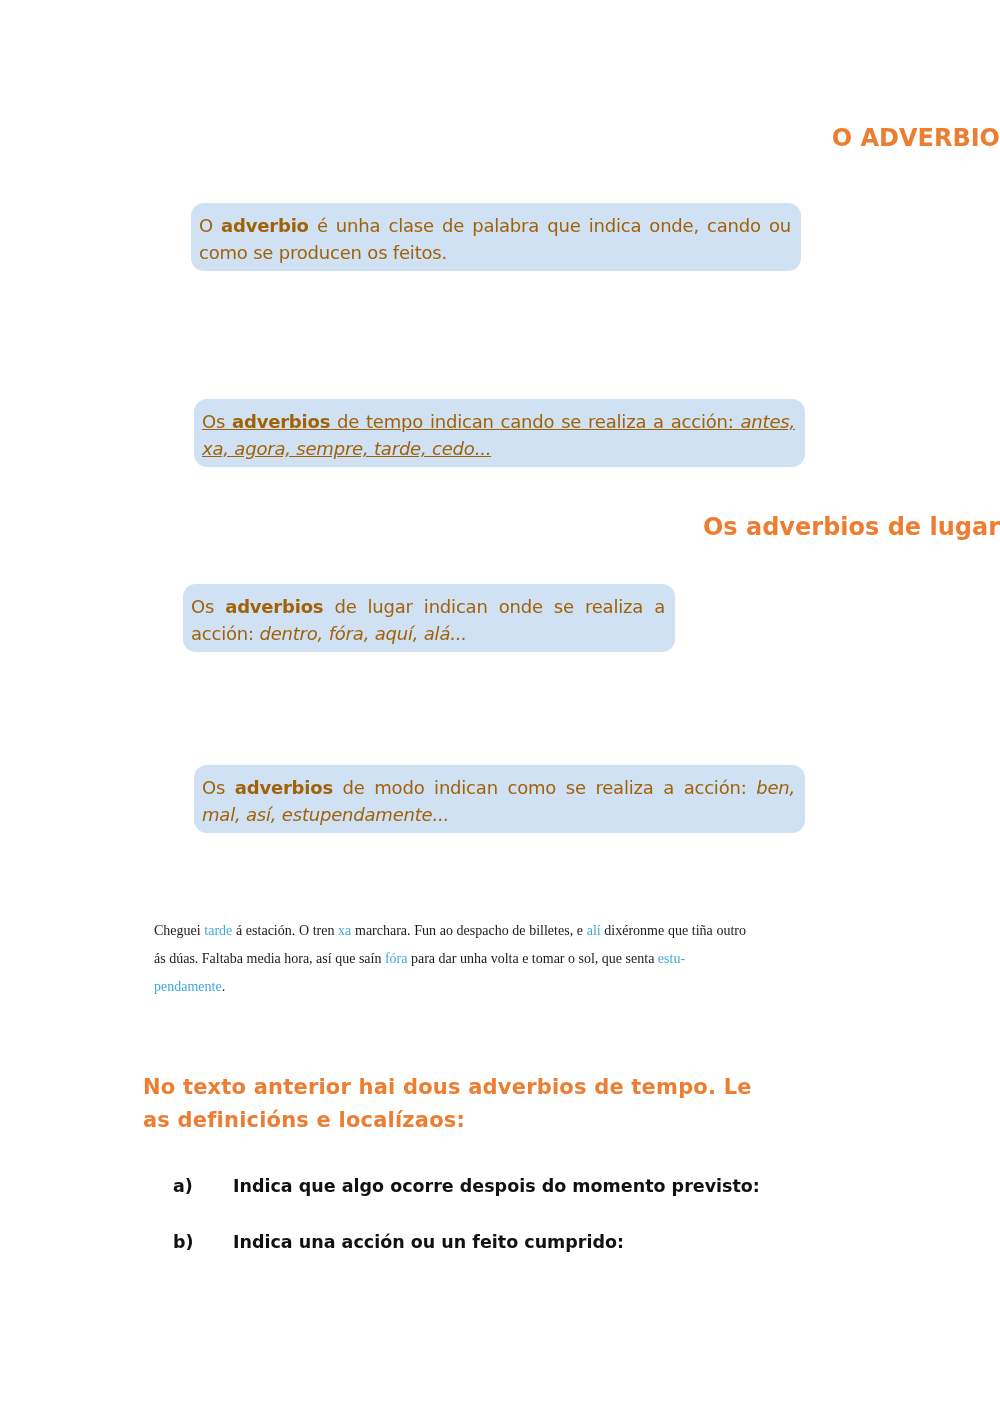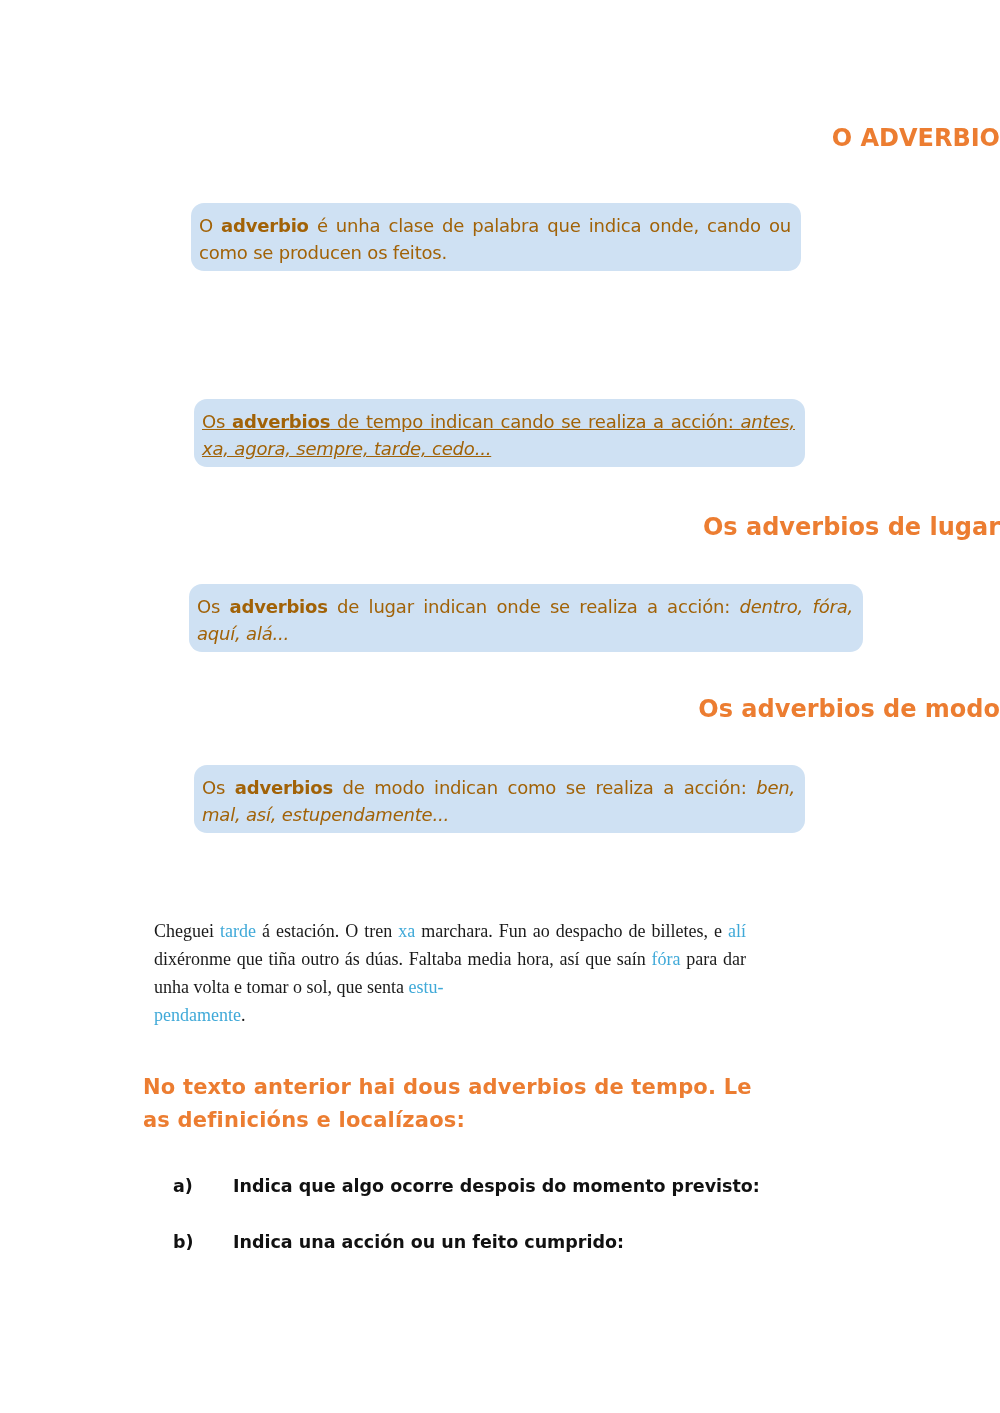--- a/index.html
+++ b/index.html
@@ -12,21 +12,21 @@
   .box {
     position:absolute; background:#cfe1f3; border-radius:13px;
     font-family:"DejaVu Sans", sans-serif; font-size:18px; color:#a16207;
     line-height:27px; text-align:justify; box-sizing:border-box;
     padding:9px 10px 0 8px; letter-spacing:-0.2px;
   }
   .box b { font-weight:bold; }
   .box i { font-style:italic; }
   .story {
     position:absolute; left:154px; top:917px; width:592px;
-    font-family:"Liberation Serif", serif; font-size:18px; line-height:28px;
+    font-family:"Liberation Serif", serif; font-size:14px; line-height:28px;
     color:#1a1a1a; text-align:justify;
   }
   .hl { color:#3fa9d8; }
   .question {
     position:absolute; left:143px; top:1071px; width:640px;
     font-family:"DejaVu Sans", sans-serif; font-weight:bold; color:#ec7d31;
     font-size:21px; line-height:33px; letter-spacing:0.2px;
   }
   .item {
     position:absolute; left:173px; font-family:"DejaVu Sans", sans-serif;
@@ -43,25 +43,24 @@
 
   <div class="box" style="left:191px; top:203px; width:610px; height:68px;">
     <span>O </span><b>adverbio</b><span> é unha clase de palabra que indica onde, cando ou como se producen os feitos.</span>
   </div>
 
   <div class="box" style="left:194px; top:399px; width:611px; height:68px;text-decoration:underline;">
     <span>Os </span><b>adverbios</b><span> de tempo indican cando se realiza a acción: </span><i>antes, xa, agora, sempre, tarde, cedo...</i>
   </div>
 
   <div class="title" style="top:513px; font-size:24px;">Os adverbios de lugar</div>
-  <div class="box" style="left:189px; top:584px; width:674px; height:68px;">
+  <div class="box" style="left:183px; top:584px; width:492px; height:68px;">
     <span>Os </span><b>adverbios</b><span> de lugar indican onde se realiza a acción: </span><i>dentro, fóra, aquí, alá...</i>
   </div>
 
-  <div class="title" style="top:695px; font-size:24px;">Os adverbios de modo</div>
   <div class="box" style="left:194px; top:765px; width:611px; height:68px;">
     <span>Os </span><b>adverbios</b><span> de modo indican como se realiza a acción: </span><i>ben, mal, así, estupendamente...</i>
   </div>
 
   <div class="story">
     <span>Cheguei </span><span class="hl">tarde</span><span> á estación. O tren </span><span class="hl">xa</span><span> marchara. Fun ao despacho de billetes, e </span><span class="hl">alí</span><span> dixéronme que tiña outro ás dúas. Faltaba media hora, así que saín </span><span class="hl">fóra</span><span> para dar unha volta e tomar o sol, que senta </span><span class="hl">estu-</span><br><span class="hl">pendamente</span><span>.</span>
   </div>
 
   <div class="question">No texto anterior hai dous adverbios de tempo. Le as definicións e localízaos:</div>
 

